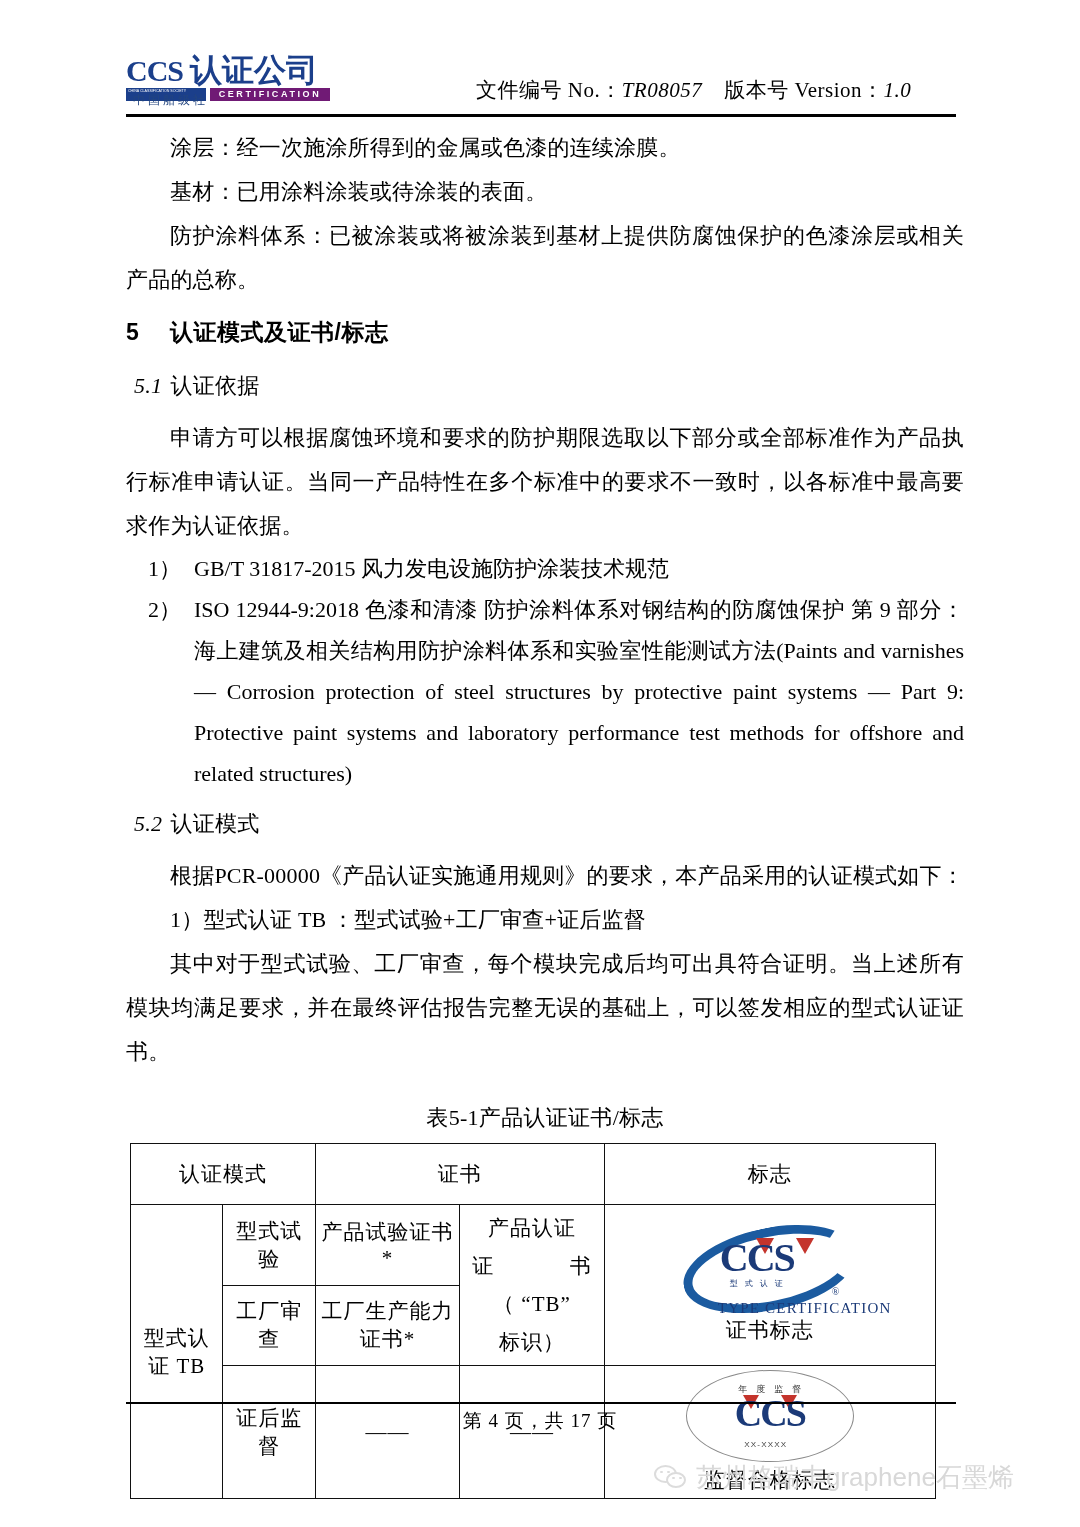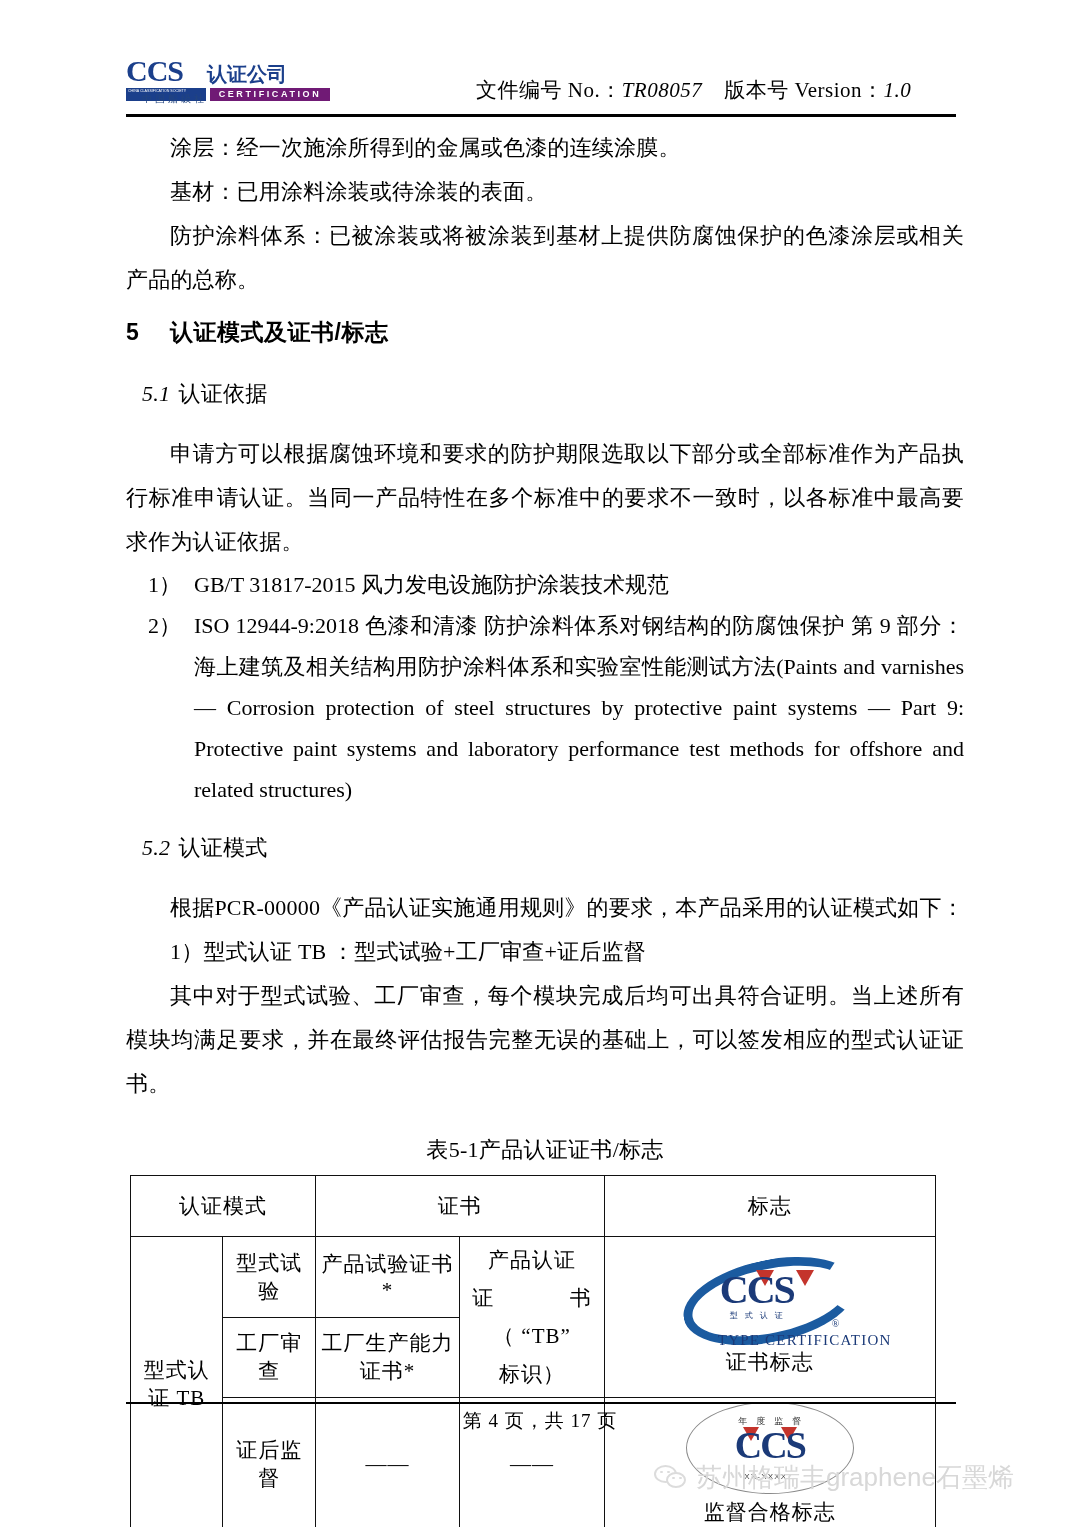--- a/index.html
+++ b/index.html
@@ -46,25 +46,25 @@
   }
   .logo-ccs {
     font-family: "Liberation Serif", serif;
     font-weight: bold;
     font-size: 30px;
     letter-spacing: -1px;
     color: #1b3f8b;
     line-height: 30px;
   }
   .logo-cn {
-    font-family: Liberation Serif, serif;
+    font-family: Liberation Mono, monospace;
     font-weight: bold;
-    font-size: 20px;
+    font-size: 32px;
     color: #1b3f8b;
-    margin-left: 24px;
+    margin-left: 7px;
     line-height: 30px;
     letter-spacing: 0px;
   }
   .logo-row2 {
     display: flex;
     align-items: center;
     margin-top: 1px;
     height: 14px;
   }
   .logo-bar {
@@ -80,23 +80,23 @@
     color: #fff;
     font-size: 4px;
     font-family: "Liberation Sans", sans-serif;
     letter-spacing: 0px;
     white-space: nowrap;
     transform: scale(0.9);
     transform-origin: left top;
   }
   .logo-cn-small {
     position: absolute;
-    left: 16px;
+    left: 7px;
     top: 36px;
-    font-size: 10px;
+    font-size: 12px;
     color: #23457f;
     letter-spacing: 3px;
     font-family: "Liberation Sans", sans-serif;
     white-space: nowrap;
   }
   .logo-cert {
     width: 120px;
     height: 13px;
     background: #701a75;
     margin-left: 4px;
@@ -149,21 +149,21 @@
     font-weight: bold;
     line-height: 48px;
     margin: 6px 0 0 0;
     letter-spacing: 0.5px;
     font-family: "Liberation Sans", sans-serif;
   }
   .h2 .num { display:inline-block; width: 44px; }
   .h3 {
     font-size: 22px;
     line-height: 44px;
-    margin: 16px;
+    margin: 8px;
     letter-spacing: 0.3px;
   }
   .h3 .num { margin-right: 8px; }
 
   ol.refs {
     margin: 0;
     padding: 0;
     list-style: none;
   }
   ol.refs li {

